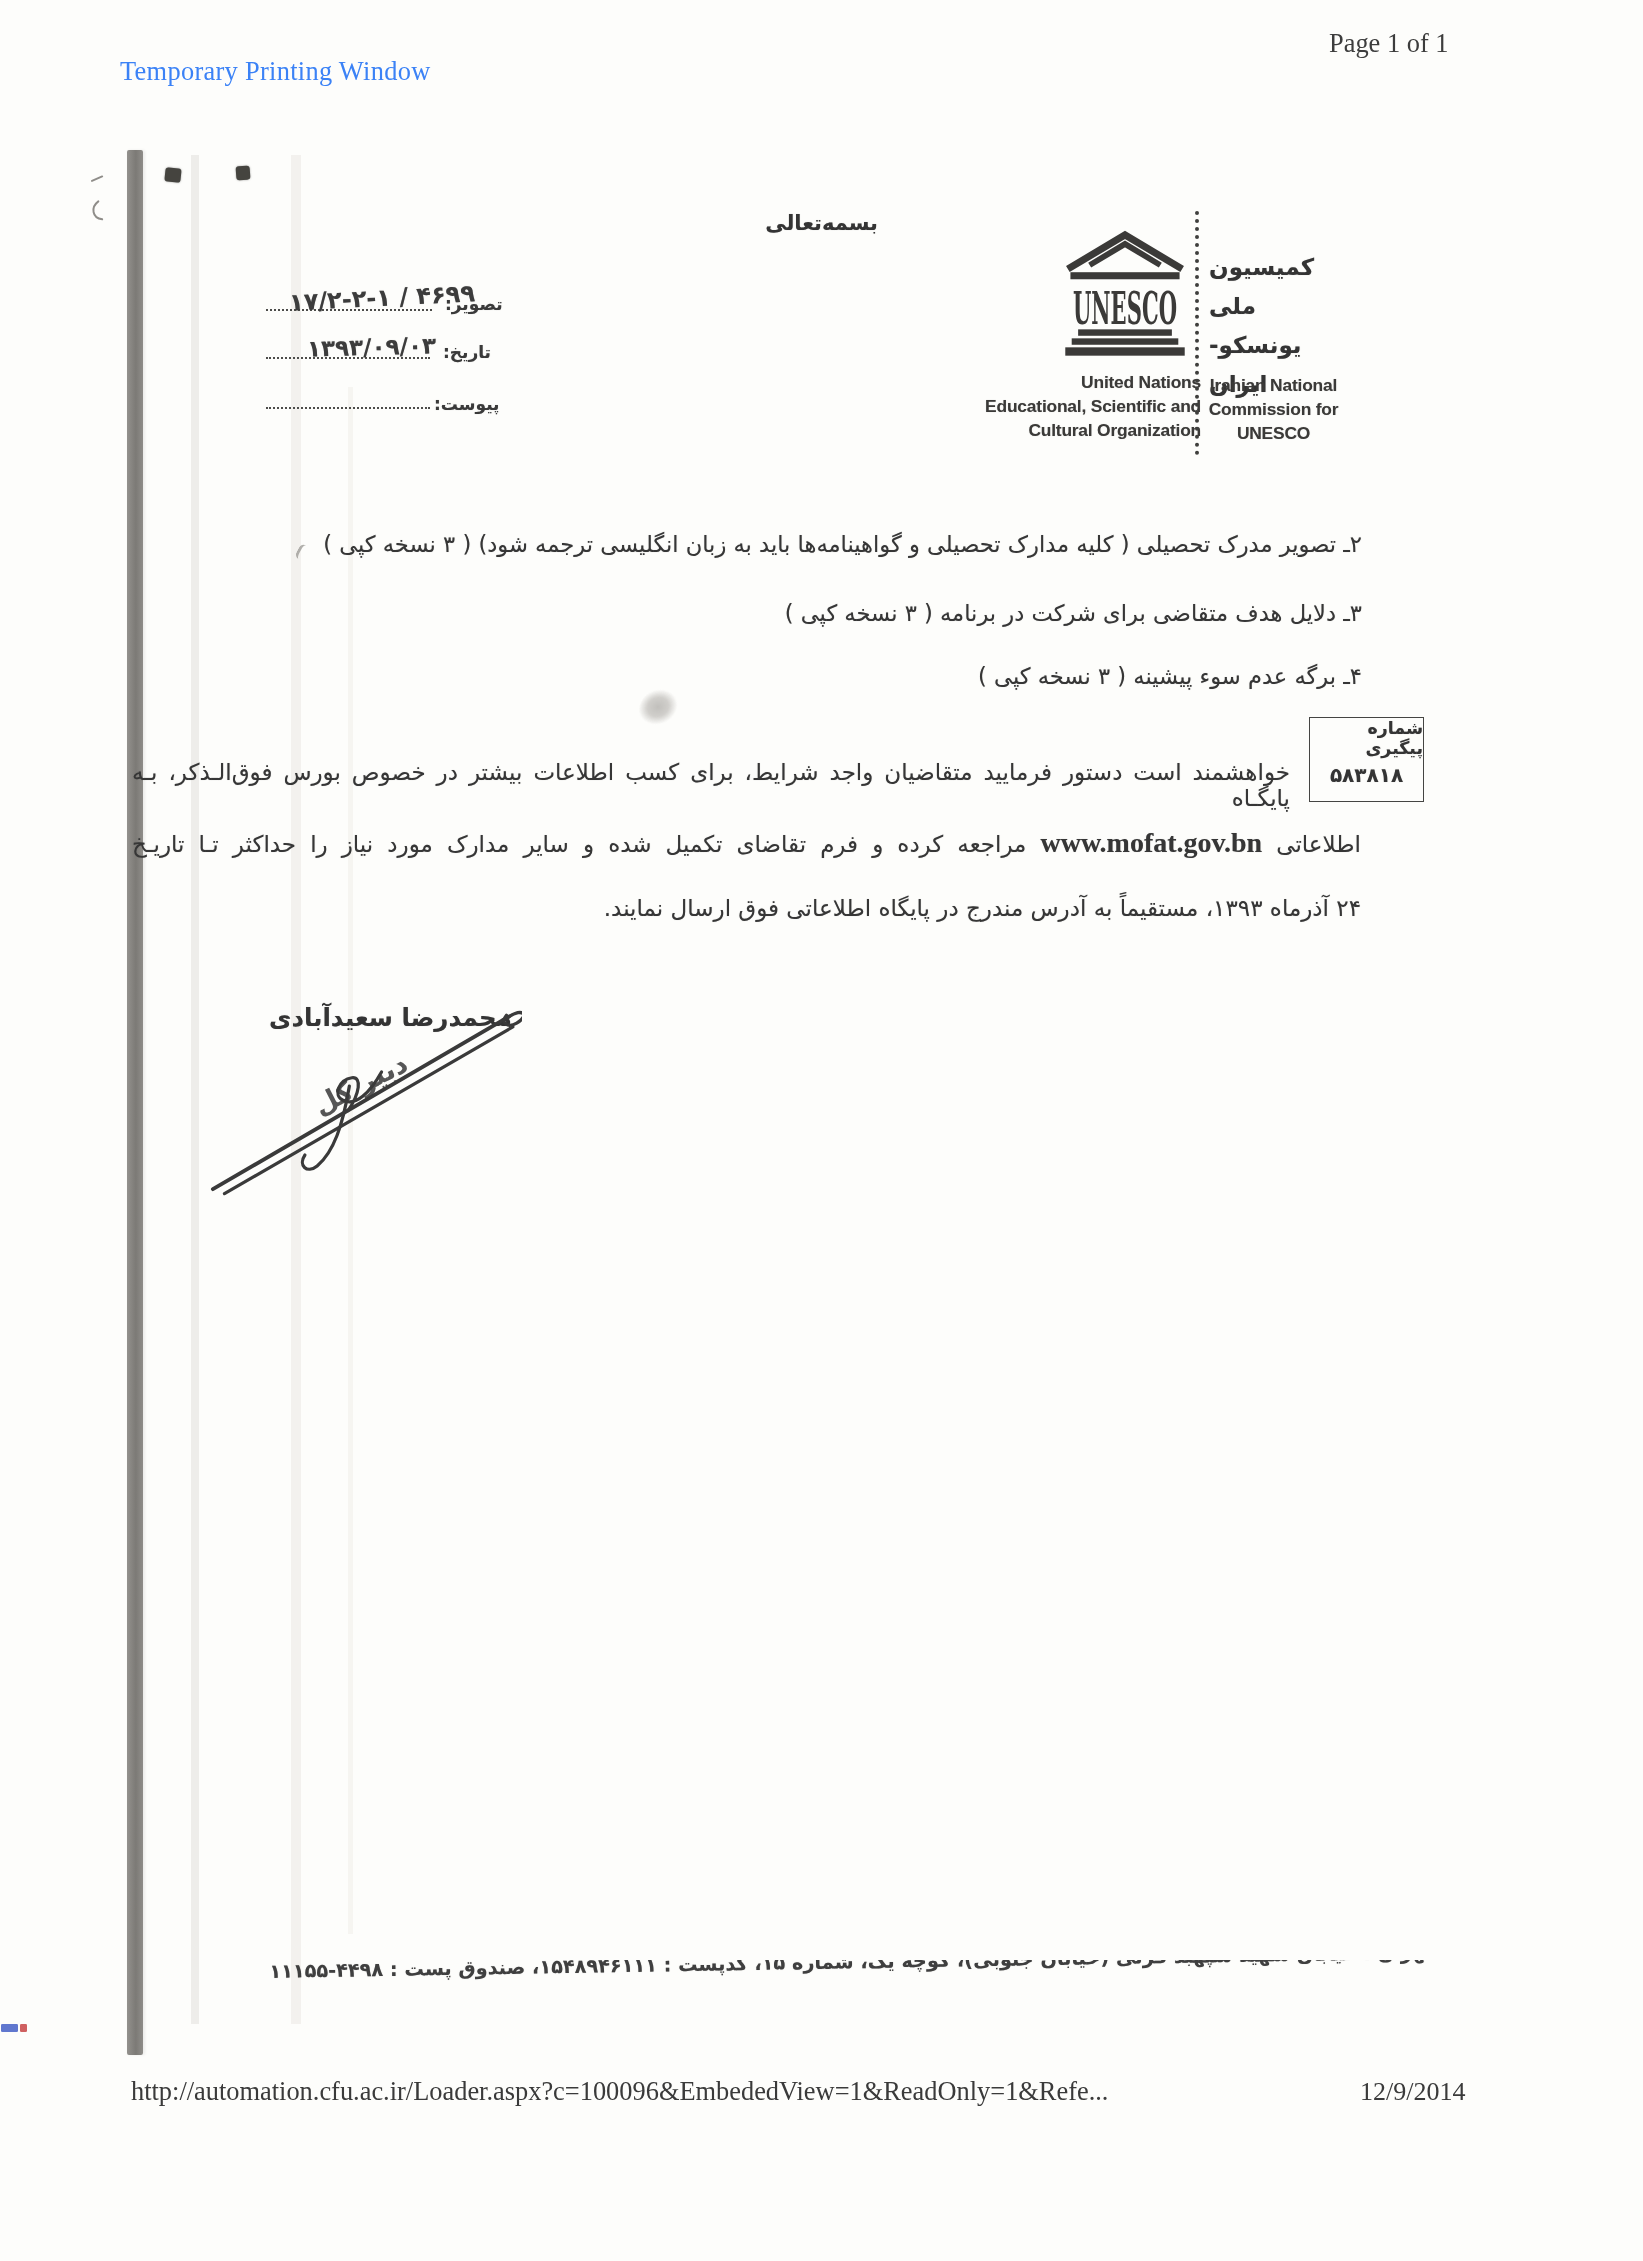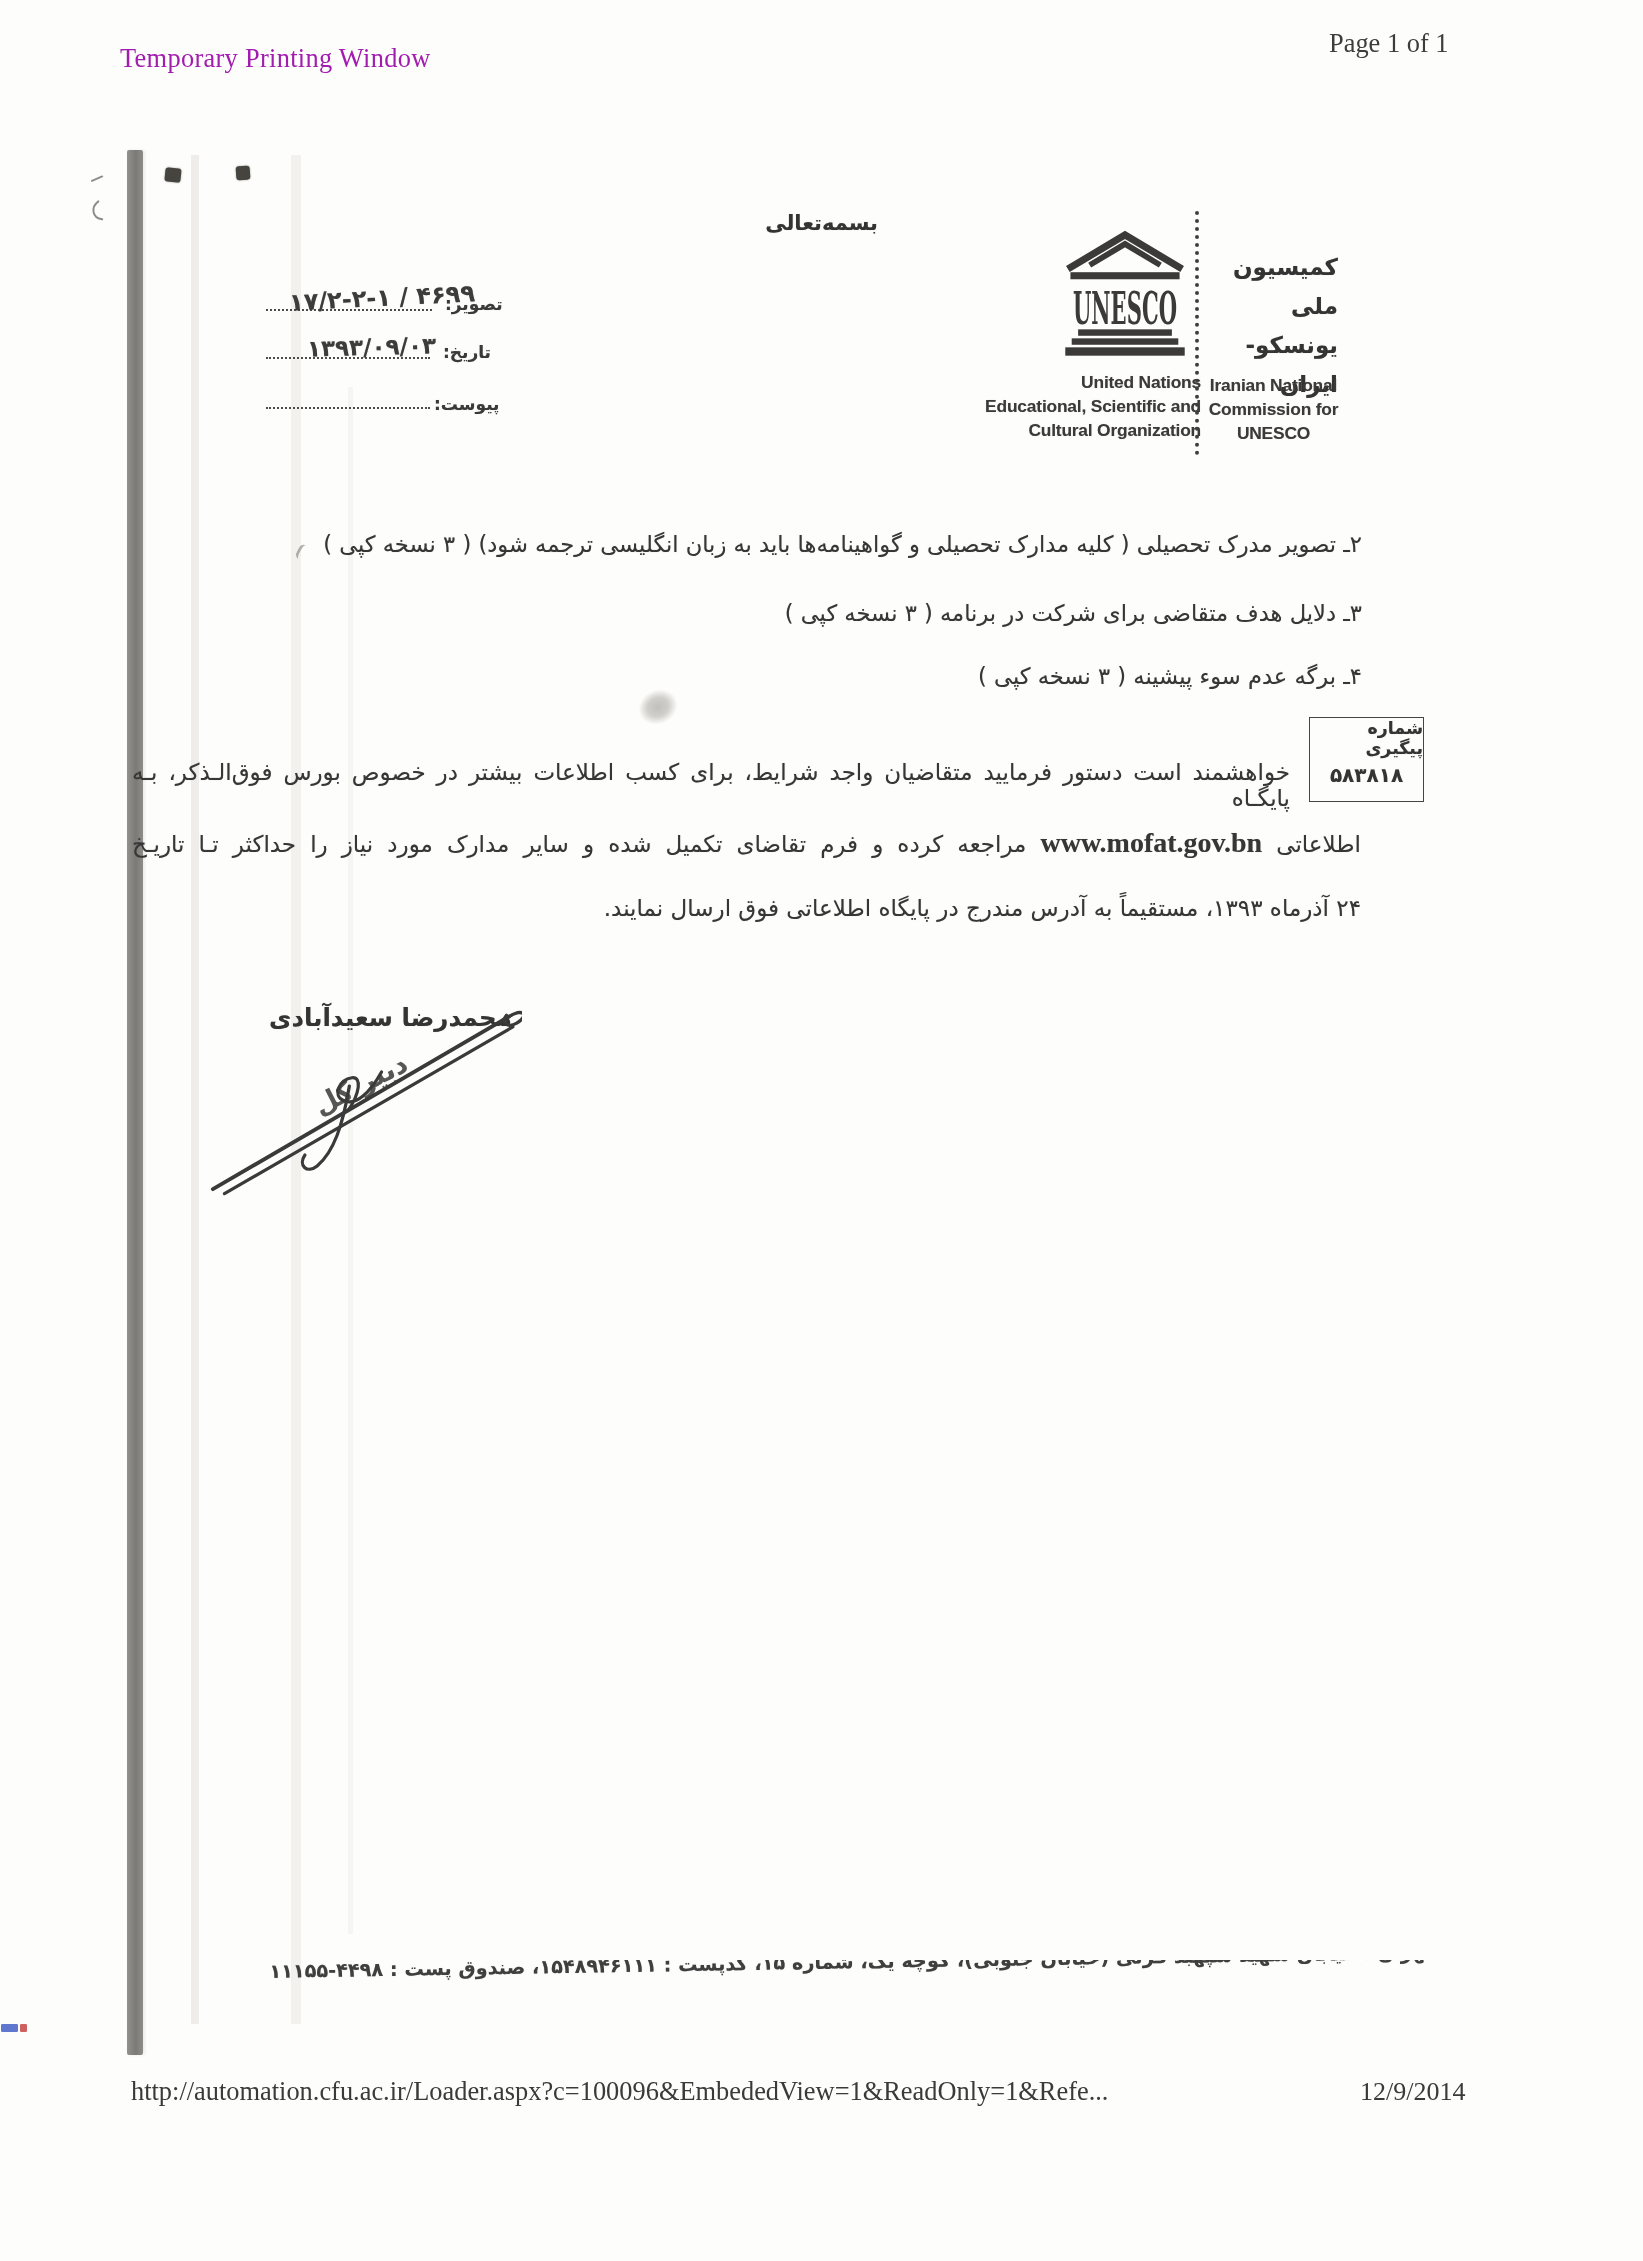--- a/index.html
+++ b/index.html
@@ -7,21 +7,21 @@
     width:1644px;height:2261px;position:relative;overflow:hidden;
     background:#fdfdfb;color:#343434;
     font-family:"DejaVu Sans",sans-serif;
   }
   .abs{position:absolute;}
   .scan{text-shadow:0 0 0.8px rgba(55,55,55,.38);}
   .fa{direction:rtl;unicode-bidi:plaintext;font-family:"DejaVu Sans",sans-serif;}
   .nowrap{white-space:nowrap;}
 
   
-  .print-title{left:120px;top:43px;font:400 26.4px "Liberation Serif",serif;color:#a21caf;letter-spacing:0.3px;}
+  .print-title{left:120px;top:56px;font:400 26.4px "Liberation Serif",serif;color:#3b82f6;letter-spacing:0.3px;}
   .print-page{left:1329px;top:28px;font:400 26.4px "Liberation Serif",serif;color:#3d3d3d;}
   .footer-url{left:131px;top:2076px;font:400 26.4px "Liberation Serif",serif;color:#3a3a3a;white-space:nowrap;}
   .footer-date{left:1360px;top:2077px;font:400 26px "Liberation Serif",serif;color:#3a3a3a;}
 
   
   .edge-bar{left:127px;top:150px;width:16px;height:1905px;border-radius:1.9px;
     background:linear-gradient(90deg,#93918d,#7c7a76 55%,#8f8d89);box-shadow:1.9px 0 3.2px rgba(0,0,0,.07);}
   .streak{top:155px;height:1869px;}
   .streak.s1{left:191px;width:7.7px;background:#e7e5e1;opacity:.65;}
   .streak.s2{left:291px;width:10.3px;background:#eceae6;opacity:.6;}
@@ -41,21 +41,21 @@
   
   .bismillah{left:768px;top:211px;width:110px;font-size:21px;font-weight:bold;text-align:center;}
   .field-label{font-size:17px;font-weight:bold;color:#3a3a3a;}
   .dotline{height:0;border-bottom:2.6px dotted #4c4c4a;}
   .hand{font-weight:bold;color:#3c3c3c;}
 
   .logo-svg{left:1064px;top:229px;}
   .unesco-en{left:943px;top:370px;width:258px;text-align:right;
     font:bold 17.4px "Liberation Sans",sans-serif;color:#3b3a38;line-height:24px;letter-spacing:-0.2px;}
   .dotsep{left:1195px;top:211px;height:244px;width:0;border-left:4.5px dotted #3f3f3d;}
-  .comm-fa{left:1209px;top:248px;width:129px;text-align:right;font-size:23px;font-weight:bold;line-height:39px;}
+  .comm-fa{left:1209px;top:248px;width:129px;text-align:left;font-size:23px;font-weight:bold;line-height:39px;}
   .comm-en{left:1208px;top:373px;width:131px;text-align:center;
     font:bold 17.4px "Liberation Sans",sans-serif;color:#3b3a38;line-height:24px;letter-spacing:-0.2px;}
 
   
   .item{right:282px;font-size:22.6px;color:#363636;}
   .para-line{left:132px;font-size:23px;color:#363636;direction:rtl;
     text-align:justify;text-align-last:justify;white-space:normal;}
   .latin-url{font-family:"Liberation Serif",serif;font-size:28px;font-weight:bold;direction:ltr;unicode-bidi:embed;margin-top:30px;}
   .track-box{left:1309px;top:717px;width:113px;height:83px;border:1.9px solid #454543;
     display:flex;flex-direction:column;align-items:center;gap:5.2px;background:rgba(253,253,251,.6);}

